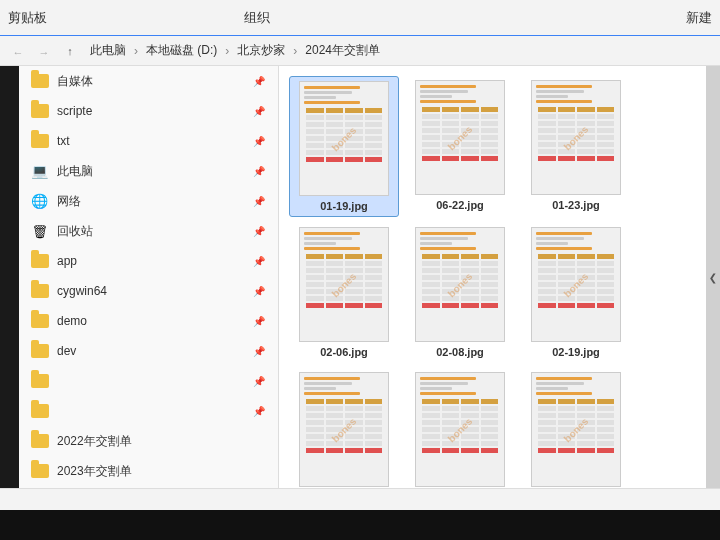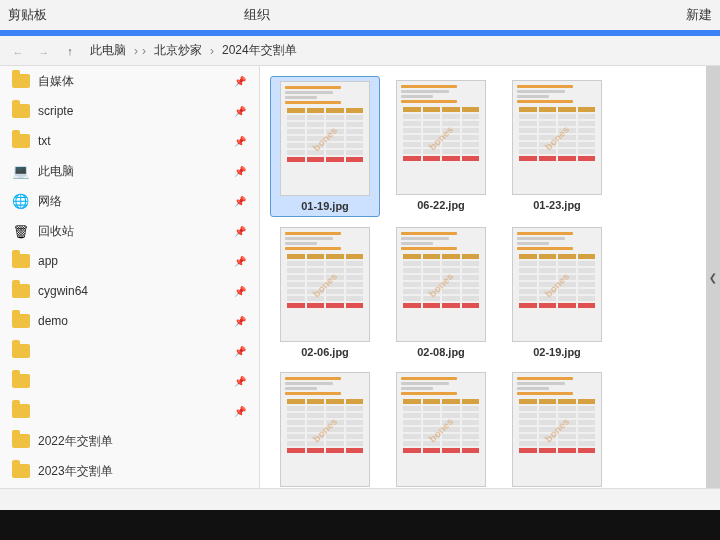--- a/index.html
+++ b/index.html
@@ -14,21 +14,21 @@
       flex-direction: column;
     }
 
     
     .toolbar {
       height: 36px;
       background: #f3f3f3;
       display: flex;
       align-items: center;
       padding: 0 8px;
-      border-bottom: 6px solid #3b82f6;
+      border-bottom: 1px solid #3b82f6;
       gap: 4px;
     }
     .toolbar-section {
       display: flex;
       align-items: center;
       flex: 1;
       justify-content: flex-start;
       font-size: 13px;
       color: #333;
       font-weight: 500;
@@ -70,20 +70,21 @@
       cursor: pointer;
       padding: 2px 4px;
       border-radius: 3px;
     }
 
     
     .main-area {
       display: flex;
       flex: 1;
       overflow: hidden;
+      margin-left: 19px;
     }
 
     
     .sidebar {
       width: 260px;
       background: #f9f9f9;
       border-right: 1px solid #ddd;
       overflow-y: auto;
       flex-shrink: 0;
     }
@@ -286,20 +287,21 @@
   </div>
 </div>
 
 <div class="addressbar">
   <div class="nav-btn disabled">←</div>
   <div class="nav-btn disabled">→</div>
   <div class="nav-btn">↑</div>
   <div class="breadcrumb">
     <span class="breadcrumb-item">此电脑</span>
     <span class="breadcrumb-sep">›</span>
+    <span class="breadcrumb-item">本地磁盘 (D:)</span>
     <span class="breadcrumb-sep">›</span>
     <span class="breadcrumb-item">北京炒家</span>
     <span class="breadcrumb-sep">›</span>
     <span class="breadcrumb-item">2024年交割单</span>
   </div>
 </div>
 
 <div class="main-area">
 
   <div class="sidebar">
@@ -344,20 +346,21 @@
         <span class="sidebar-label">cygwin64</span>
         <span class="pin-icon">📌</span>
       </div>
       <div class="sidebar-item">
         <div class="folder-icon"></div>
         <span class="sidebar-label">demo</span>
         <span class="pin-icon">📌</span>
       </div>
       <div class="sidebar-item">
         <div class="folder-icon"></div>
+        <span class="sidebar-label">dev</span>
         <span class="pin-icon">📌</span>
       </div>
       <div class="sidebar-item">
         <div class="folder-icon"></div>
         <span class="pin-icon">📌</span>
       </div>
       <div class="sidebar-item">
         <div class="folder-icon"></div>
         <span class="pin-icon">📌</span>
       </div>

